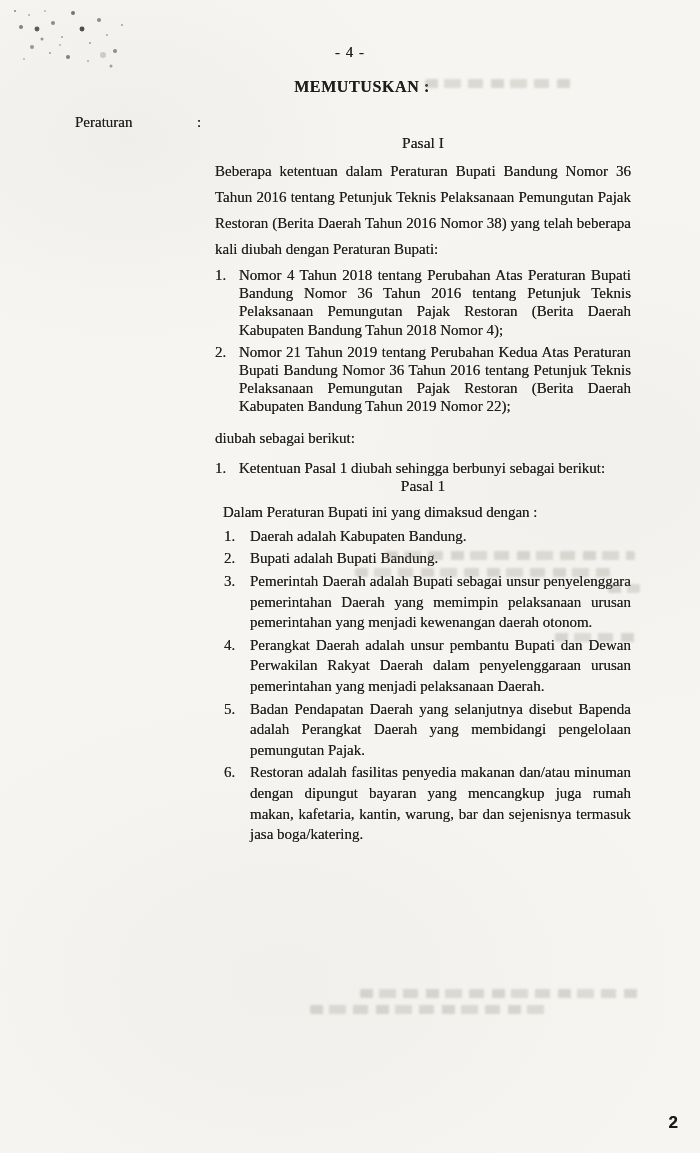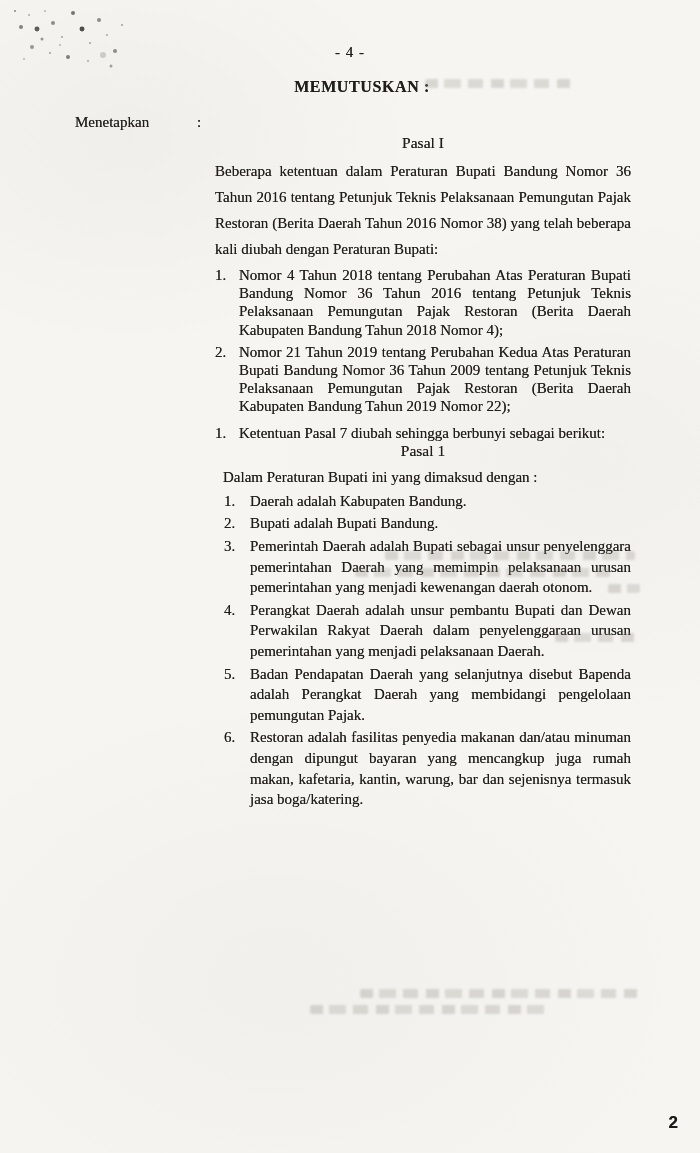--- a/index.html
+++ b/index.html
@@ -126,49 +126,50 @@
 
   <div class="smudge"></div>
 
   <div class="pageno-top">- 4 -</div>
 
   <div class="ghost" style="left:425px;top:79px;width:150px;"></div>
 
   <div class="memutuskan">MEMUTUSKAN :</div>
 
   <div class="menetapkan">
-    <div class="label">Menetapkan</div>
+    <div class="label">Peraturan</div>
     <div class="colon">:</div>
   </div>
 
   <div class="content">
 
     <div class="pasal-head">Pasal I</div>
 
     <p class="para">Beberapa ketentuan dalam Peraturan Bupati Bandung Nomor 36 Tahun 2016 tentang Petunjuk Teknis Pelaksanaan Pemungutan Pajak Restoran (Berita Daerah Tahun 2016 Nomor 38) yang telah beberapa kali diubah dengan Peraturan Bupati:</p>
 
     <div class="nlist">
 
         <div class="li">
           <span class="n">1.</span>
           <span class="t">Nomor 4 Tahun 2018 tentang Perubahan Atas Peraturan Bupati Bandung Nomor 36 Tahun 2016 tentang Petunjuk Teknis Pelaksanaan Pemungutan Pajak Restoran (Berita Daerah Kabupaten Bandung Tahun 2018 Nomor 4);</span>
         </div>
 
         <div class="li">
           <span class="n">2.</span>
-          <span class="t">Nomor 21 Tahun 2019 tentang Perubahan Kedua Atas Peraturan Bupati Bandung Nomor 36 Tahun 2009 tentang Petunjuk Teknis Pelaksanaan Pemungutan Pajak Restoran (Berita Daerah Kabupaten Bandung Tahun 2019 Nomor 22);</span>
+          <span class="t">Nomor 21 Tahun 2019 tentang Perubahan Kedua Atas Peraturan Bupati Bandung Nomor 36 Tahun 2016 tentang Petunjuk Teknis Pelaksanaan Pemungutan Pajak Restoran (Berita Daerah Kabupaten Bandung Tahun 2019 Nomor 22);</span>
         </div>
       </div>
 
+    <p class="para closing">diubah sebagai berikut:</p>
 
     <div class="nlist changes">
 
         <div class="li">
           <span class="n">1.</span>
-          <span class="t">Ketentuan Pasal 7 diubah sehingga berbunyi sebagai berikut:</span>
+          <span class="t">Ketentuan Pasal 1 diubah sehingga berbunyi sebagai berikut:</span>
         </div>
       </div>
 
     <div class="pasal-head second">Pasal 1</div>
 
     <p class="para indented intro2">Dalam Peraturan Bupati ini yang dimaksud dengan :</p>
 
     <div class="nlist defs">
 
         <div class="li">

